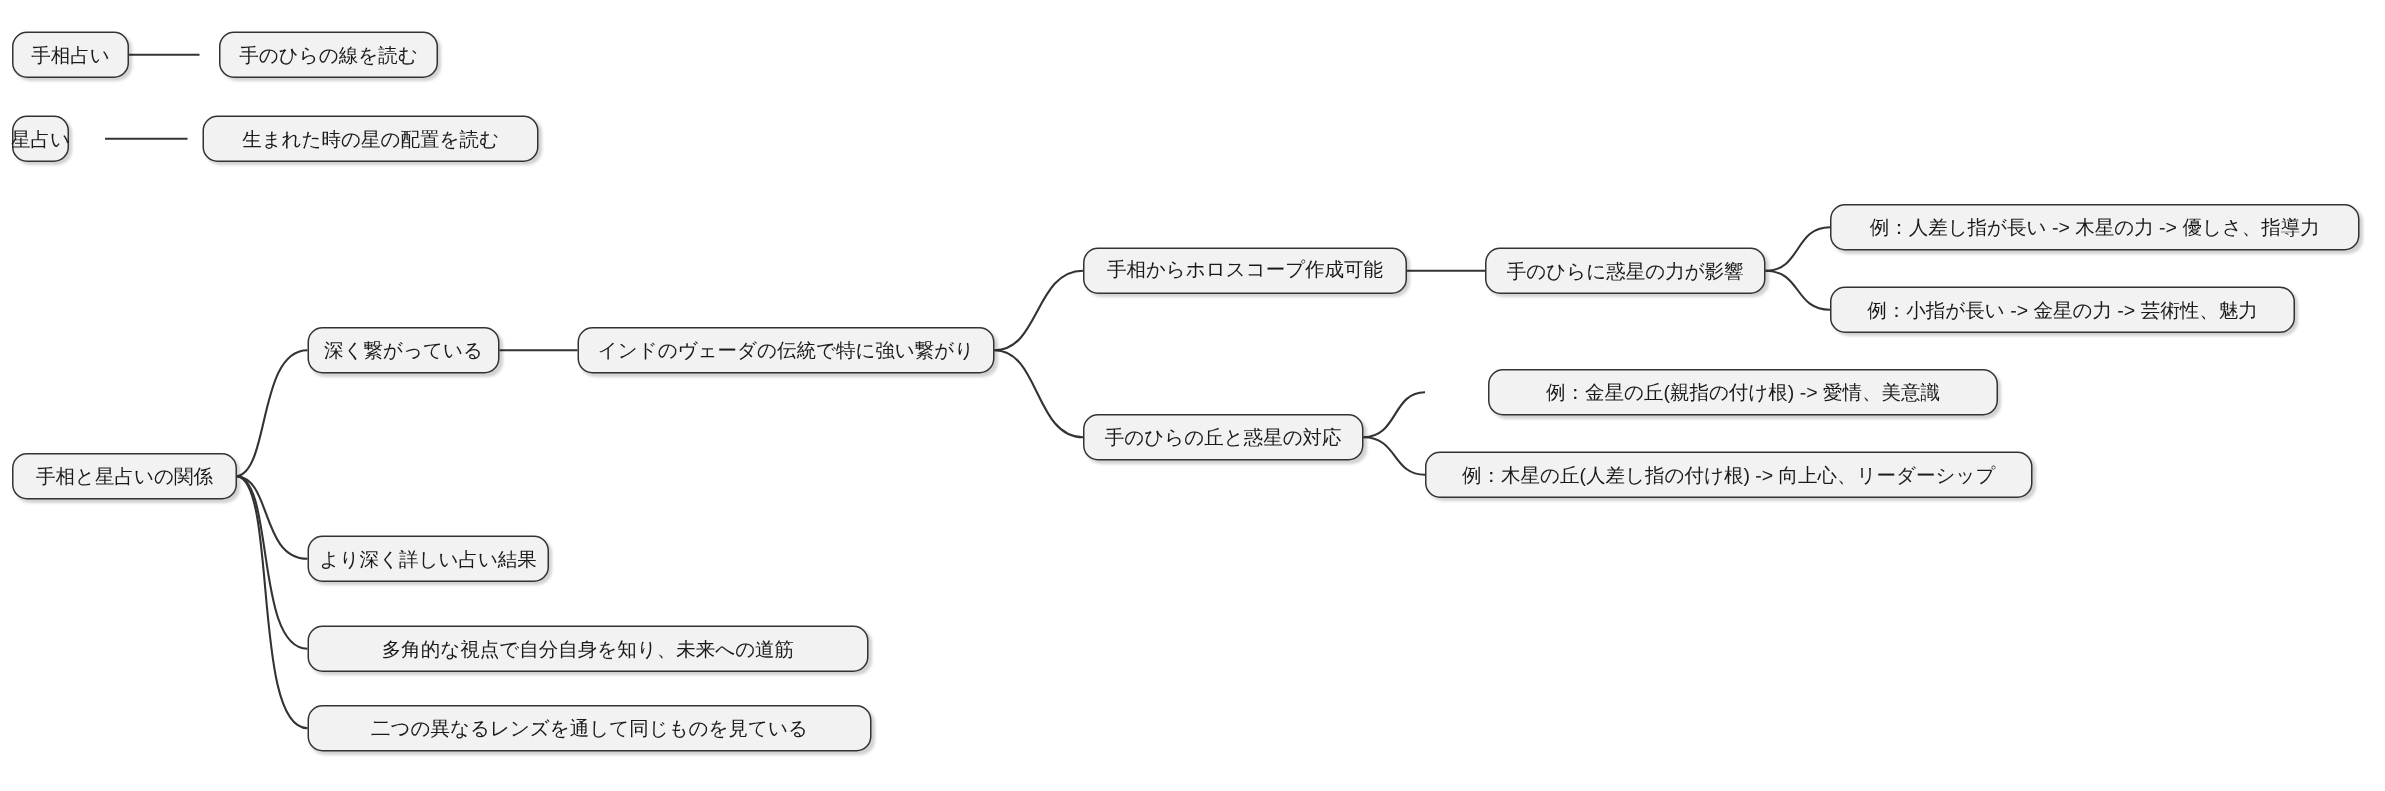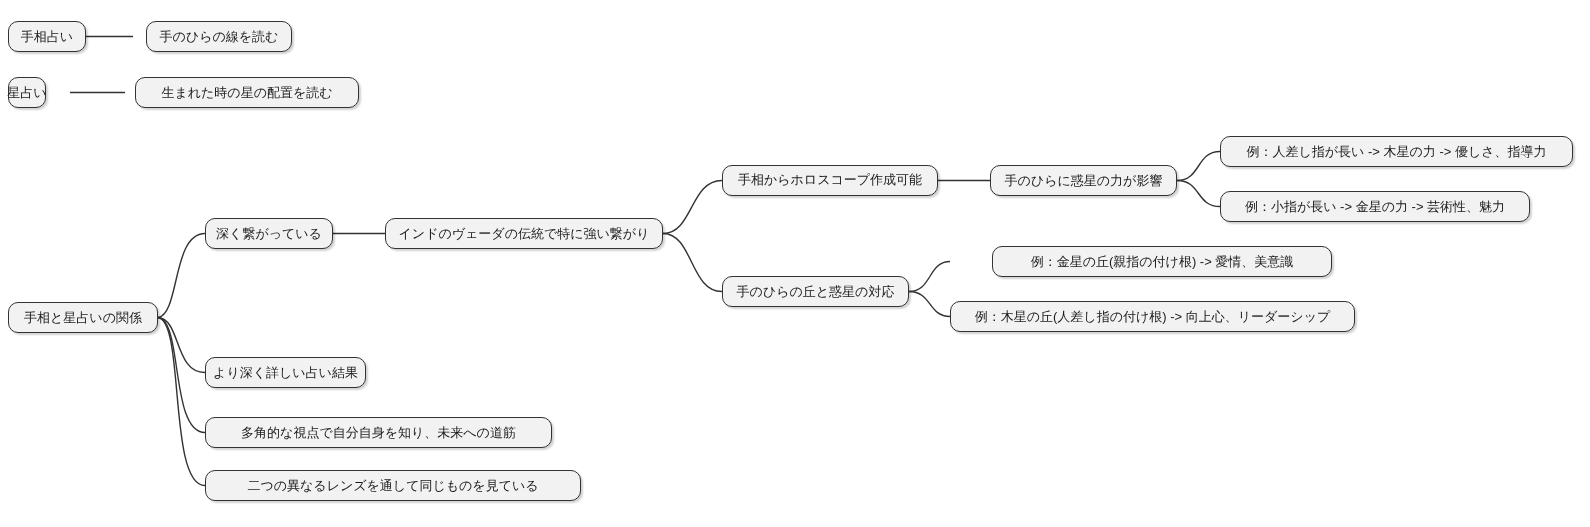--- a/index.html
+++ b/index.html
@@ -90,17 +90,17 @@
   <div class="node" style="left:1220px; top:191px; width:310px;">例：小指が長い -&gt; 金星の力 -&gt; 芸術性、魅力</div>
 
   <div class="node" style="left:722px; top:276px; width:187px;">手のひらの丘と惑星の対応</div>
 
   <div class="node" style="left:992px; top:246px; width:340px;">例：金星の丘(親指の付け根) -&gt; 愛情、美意識</div>
 
   <div class="node" style="left:950px; top:301px; width:405px;">例：木星の丘(人差し指の付け根) -&gt; 向上心、リーダーシップ</div>
 
   <div class="node" style="left:205px; top:357px; width:161px;">より深く詳しい占い結果</div>
 
-  <div class="node" style="left:205px; top:417px; width:347px;">多角的な視点で自分自身を知り、未来への道筋</div>
+  <div class="node" style="left:205px; top:417px; width:374px;">多角的な視点で自分自身を知り、未来への道筋</div>
 
   <div class="node" style="left:205px; top:470px; width:376px;">二つの異なるレンズを通して同じものを見ている</div>
 
 </div>
 
 </body></html>

